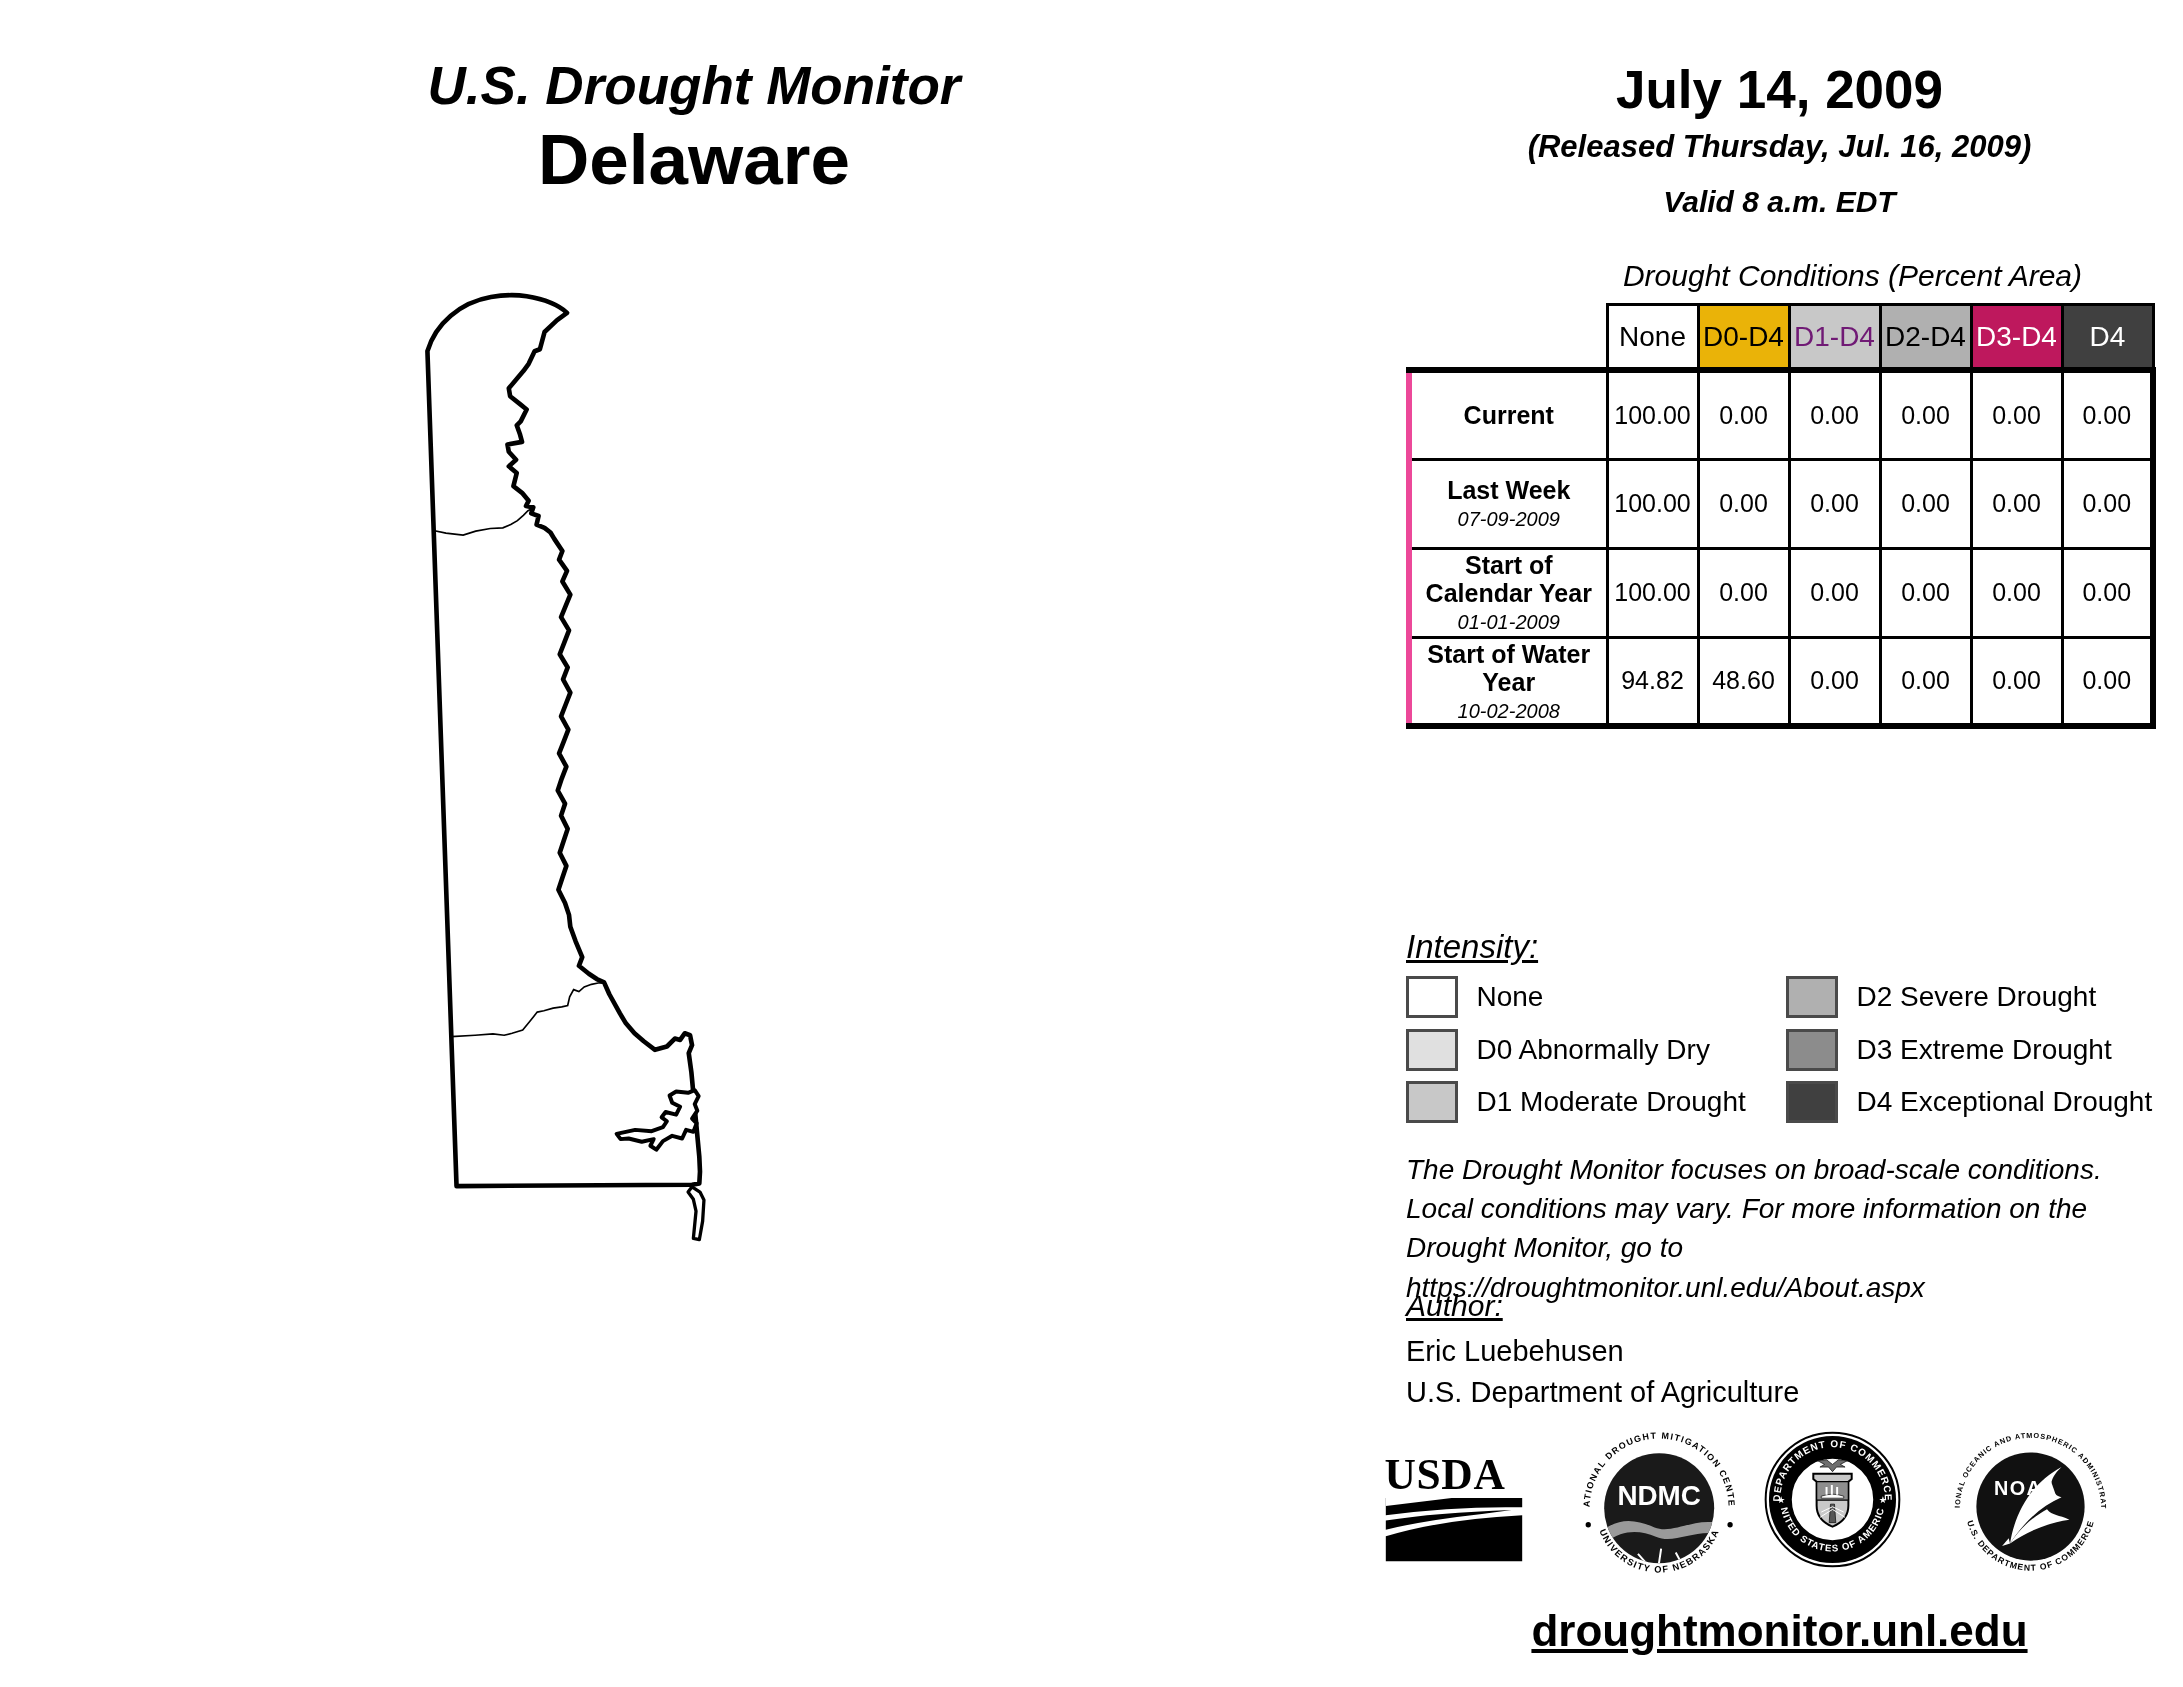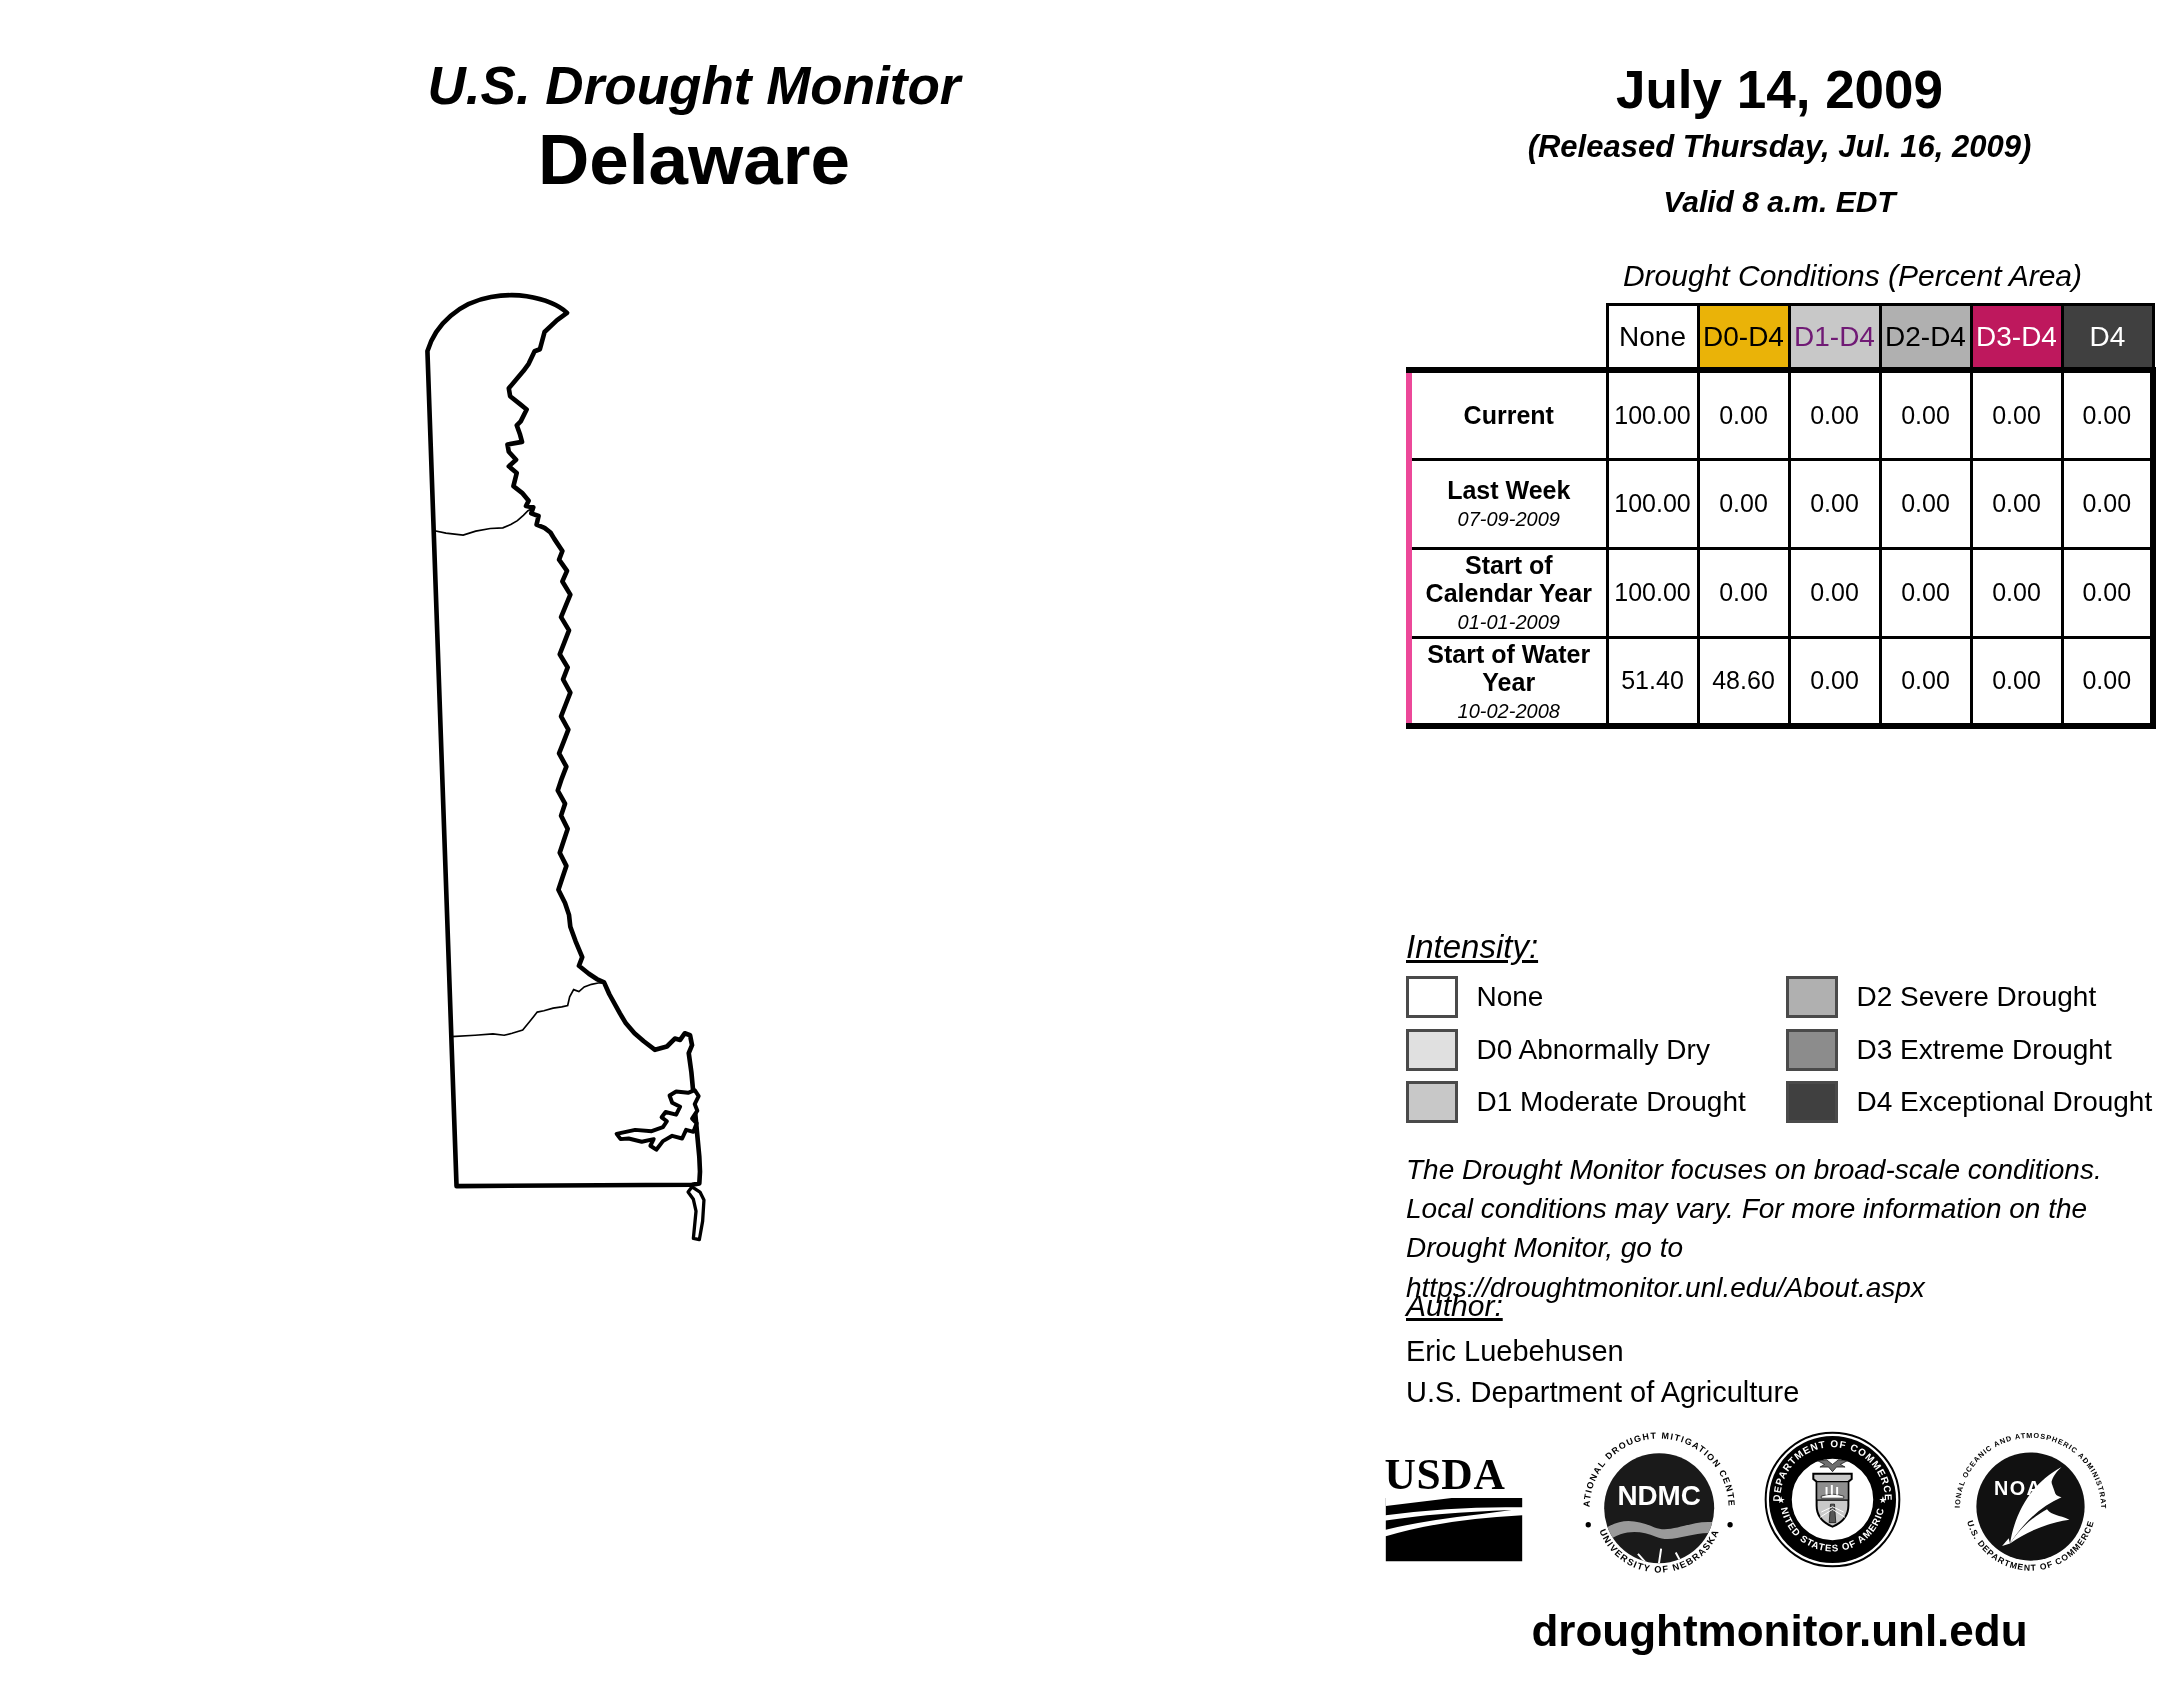--- a/index.html
+++ b/index.html
@@ -49,21 +49,21 @@
   .swatch{width:46px;height:36px;border:3.3px solid #4a4a4a;margin-right:18.5px;flex:0 0 auto;}
   .legend-label{font-size:28px;white-space:nowrap;}
 
   
   .disclaimer{left:1406px;top:1150px;width:774px;font-size:28px;font-style:italic;line-height:1.4;}
   .author-title{left:1406px;top:1289px;font-size:30px;font-style:italic;text-decoration:underline;}
   .author-name{left:1406px;top:1335px;font-size:29px;}
   .author-org{left:1406px;top:1376px;font-size:29px;}
 
   
-  .website{left:1409px;top:1606px;width:741px;text-align:center;font-size:44px;font-weight:bold;}
+  .website{left:1409px;top:1606px;width:741px;text-align:center;font-size:44px;font-weight:bold;text-decoration:underline;}
 
   svg text{font-family:"Liberation Sans", sans-serif;}
   .serif{font-family:"Liberation Serif", serif;}
 </style>
 </head>
 <body>
 
 <div class="abs title-block">
   <div class="main-title">U.S. Drought Monitor</div>
   <div class="state-title">Delaware</div>
@@ -177,21 +177,21 @@
       <td class="val">0.00</td>
       <td class="val">0.00</td>
       <td class="val">0.00</td>
     </tr>
 
     <tr class="data">
       <td class="lbl">
         <div>Start of Water Year</div>
         <div class="row-date">10-02-2008</div>
       </td>
-      <td class="val">51.40</td>
+      <td class="val">94.82</td>
       <td class="val">48.60</td>
       <td class="val">0.00</td>
       <td class="val">0.00</td>
       <td class="val">0.00</td>
       <td class="val">0.00</td>
     </tr>
 
   </tbody>
     </table>
 </div>

